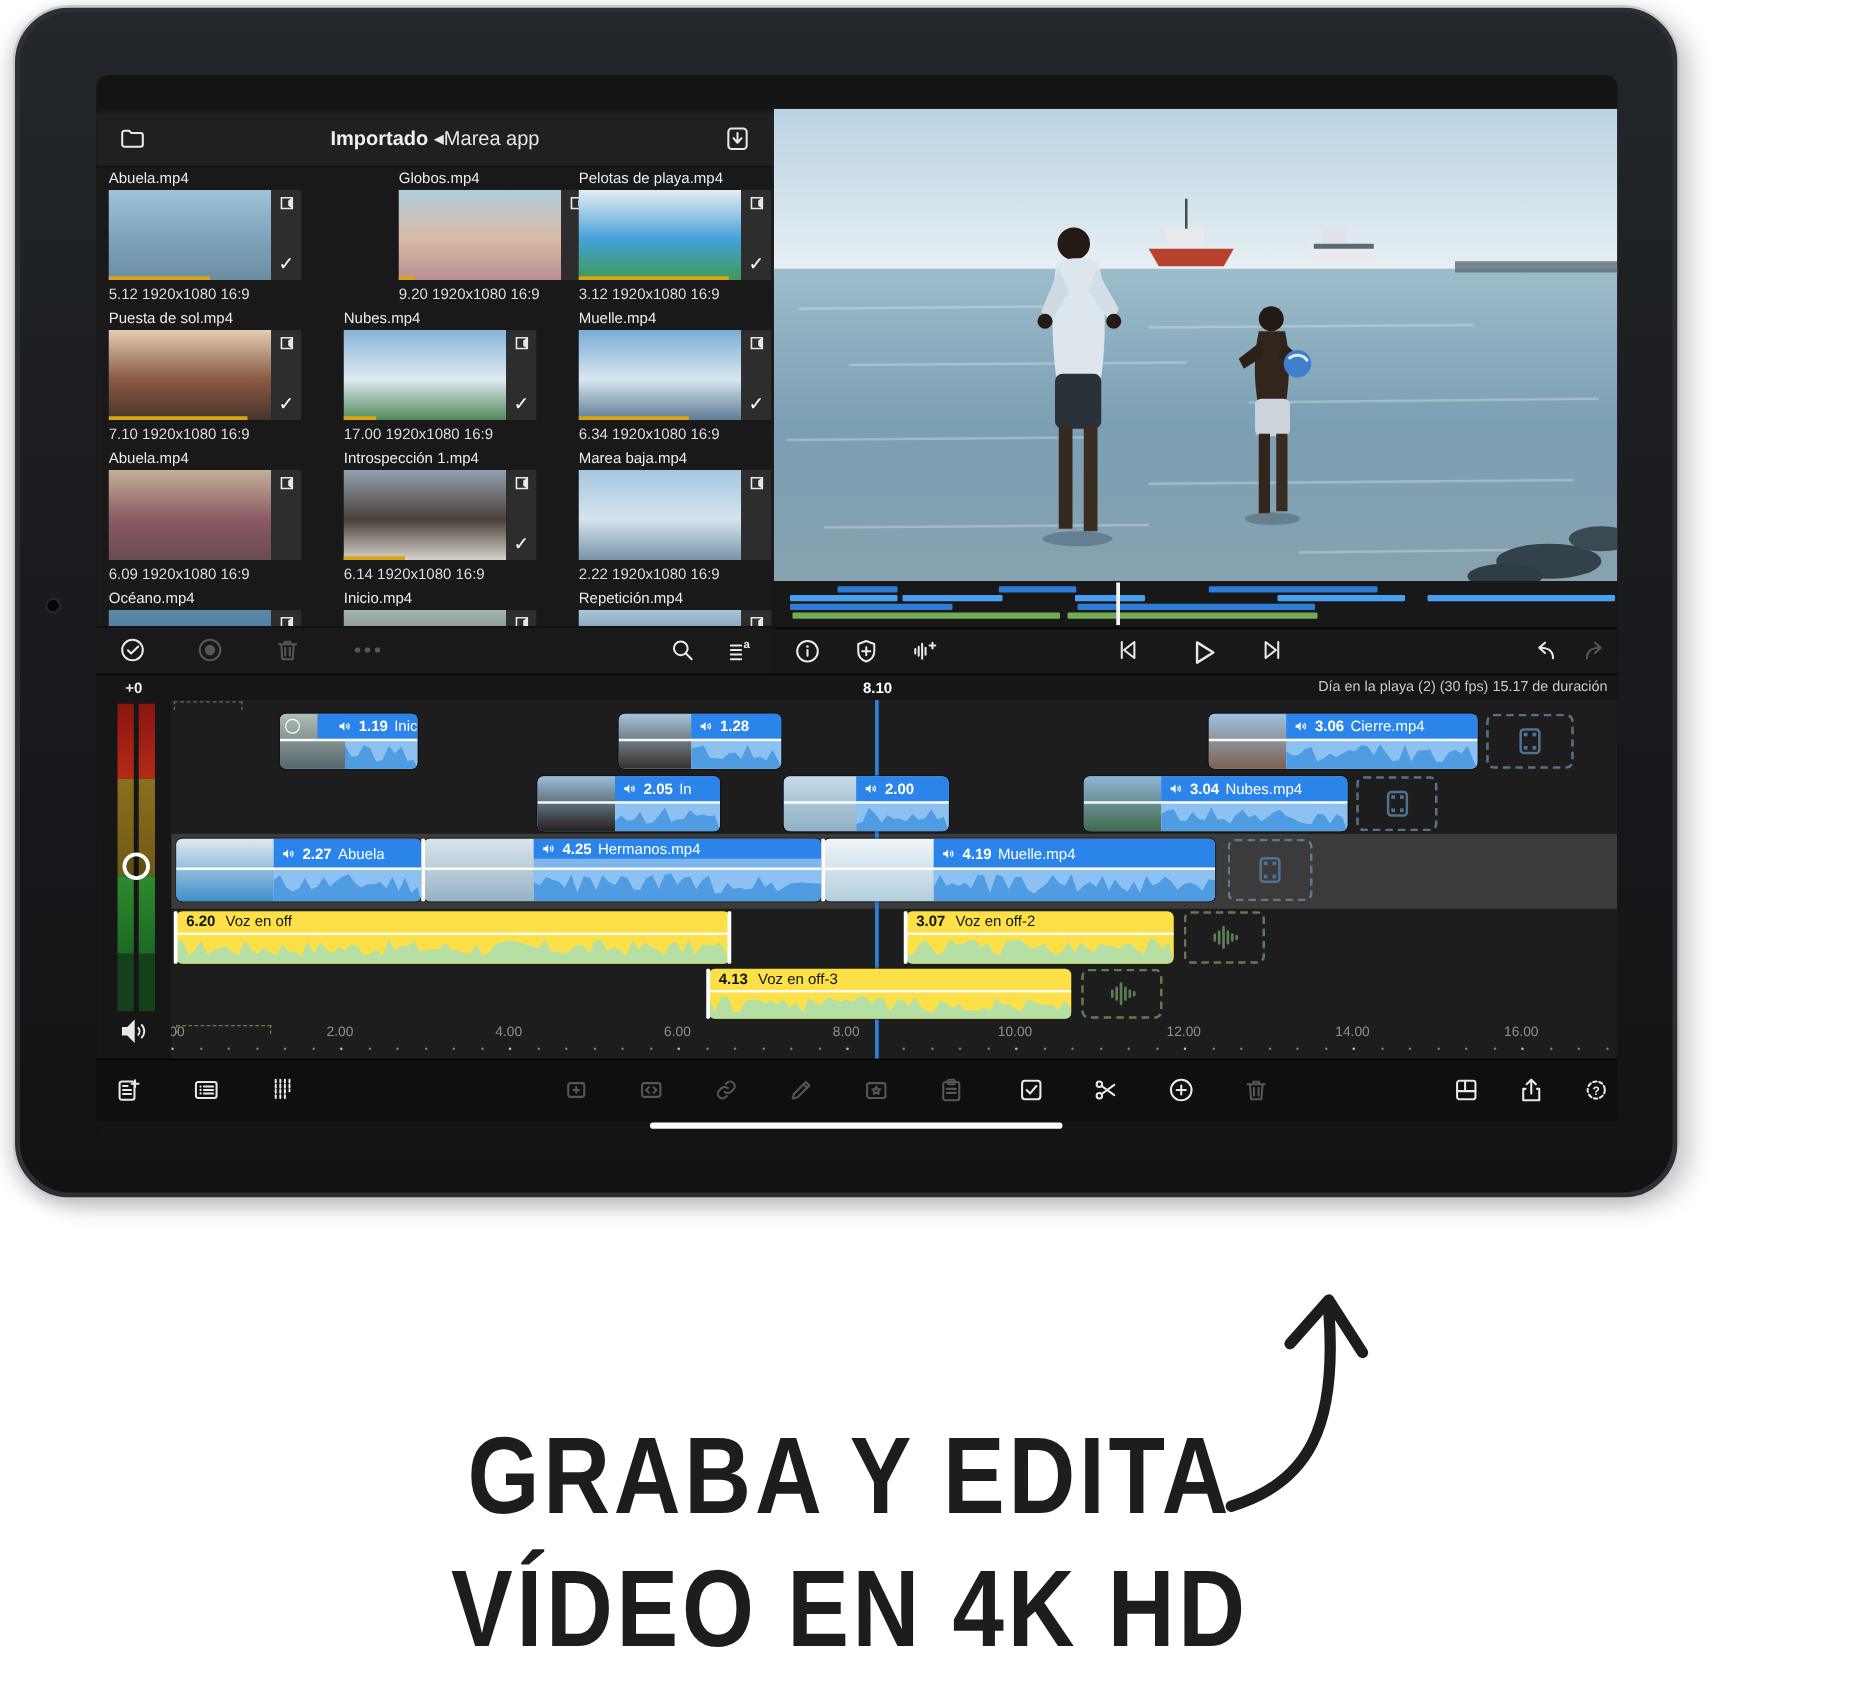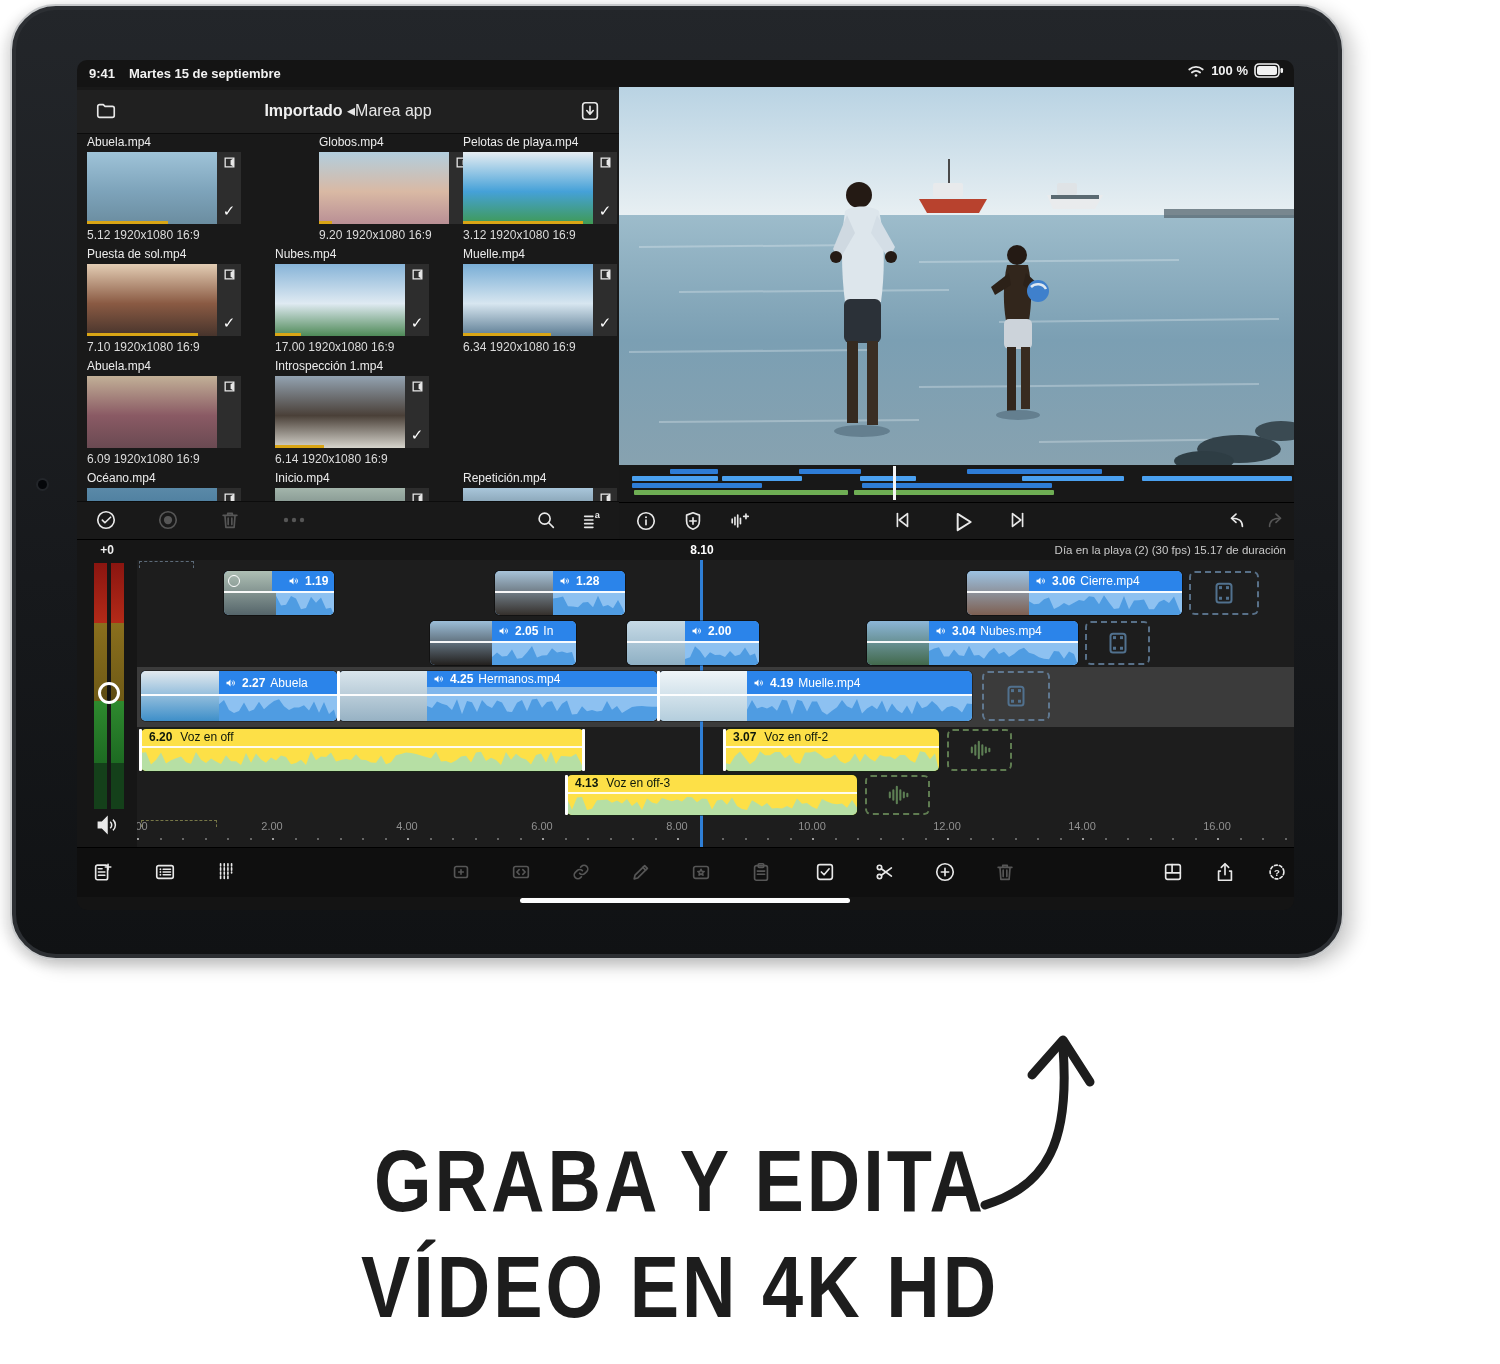--- a/index.html
+++ b/index.html
@@ -99,41 +99,20 @@
   .arrow-svg{position:absolute;left:950px;top:1020px;}
 </style>
 </head>
 <body>
 
 <div class="canvas">
   <div class="ipad">
     <div class="camera"></div>
     <div class="screen">
 
-      <div class="statusbar">
-        <span class="sb-time">9:41</span>
-        <span class="sb-date">Martes 15 de septiembre</span>
-        <span class="sb-right">
-          <span class="icon">
-              <svg width="18" height="14" viewBox="0 0 24 18" fill="none" stroke="currentColor" stroke-width="2.4" stroke-linecap="round">
-                <path d="M3 7c5.2-4.6 12.8-4.6 18 0"></path>
-                <path d="M6.5 11c3.2-2.8 7.8-2.8 11 0"></path>
-                <circle cx="12" cy="15" r="1.8" fill="currentColor" stroke="none"></circle>
-              </svg>
-            </span>
-          <span class="sb-batt-label">100 %</span>
-          <span class="icon">
-              <svg width="30" height="15" viewBox="0 0 30 15">
-                <rect x="1" y="1" width="24" height="13" rx="4" fill="none" stroke="#f2f2f2" stroke-width="1.6"></rect>
-                <rect x="3" y="3" width="20" height="9" rx="2.5" fill="#f2f2f2"></rect>
-                <rect x="26.5" y="5" width="2.5" height="5" rx="1.2" fill="#f2f2f2"></rect>
-              </svg>
-            </span>
-        </span>
-      </div>
 
       <div class="library">
         <div class="lib-header">
           <span class="icon abs" style="left:18px;top:10px;">
               <svg width="22" height="22" viewBox="0 0 24 24" fill="none" stroke="currentColor" stroke-width="1.8" stroke-linecap="round" stroke-linejoin="round">
                 <path d="M3 7a2 2 0 0 1 2-2h4l2 2h8a2 2 0 0 1 2 2v8a2 2 0 0 1-2 2H5a2 2 0 0 1-2-2z"></path>
               </svg>
             </span>
           <div class="lib-title">
             <b>Importado</b>
@@ -279,20 +258,35 @@
                   <span class="icon">
                     <svg width="13" height="13" viewBox="0 0 24 24" fill="currentColor">
                       <path d="M4 4h16v16H4z" fill="none" stroke="currentColor" stroke-width="2.4"></path>
                       <path d="M14 8l6-4v16l-6-4z"></path>
                     </svg>
                   </span>
                   <span class="chk">✓</span>
                 </div>
               </div>
               <div class="card-meta">6.14  1920x1080  16:9</div>
+            </div>
+            <div class="card" style="left: 386px; top: 224px;">
+              <div class="card-name">Marea baja.mp4</div>
+              <div class="thumbwrap">
+                <div class="thumb" style="background: linear-gradient(rgb(165, 200, 224) 0%, rgb(213, 228, 238) 55%, rgb(119, 149, 168) 100%);"></div>
+                <div class="strip">
+                  <span class="icon">
+                    <svg width="13" height="13" viewBox="0 0 24 24" fill="currentColor">
+                      <path d="M4 4h16v16H4z" fill="none" stroke="currentColor" stroke-width="2.4"></path>
+                      <path d="M14 8l6-4v16l-6-4z"></path>
+                    </svg>
+                  </span>
+                </div>
+              </div>
+              <div class="card-meta">2.22  1920x1080  16:9</div>
             </div>
             <div class="card" style="left: 10px; top: 336px;">
               <div class="card-name">Océano.mp4</div>
               <div class="thumbwrap">
                 <div class="thumb" style="background: linear-gradient(rgb(90, 137, 168) 0%, rgb(63, 114, 148) 55%, rgb(53, 97, 127) 100%);"></div>
                 <div class="strip">
                   <span class="icon">
                     <svg width="13" height="13" viewBox="0 0 24 24" fill="currentColor">
                       <path d="M4 4h16v16H4z" fill="none" stroke="currentColor" stroke-width="2.4"></path>
                       <path d="M14 8l6-4v16l-6-4z"></path>
@@ -590,21 +584,21 @@
               <div class="tick" style="left: 1035px; opacity: 0.55;"></div>
               <div class="tick" style="left: 1057.5px; opacity: 0.55;"></div>
               <div class="tick" style="left: 1080px; opacity: 0.95;"></div>
               <div class="tick" style="left: 1102.5px; opacity: 0.55;"></div>
               <div class="tick" style="left: 1125px; opacity: 0.55;"></div>
               <div class="tick" style="left: 1147.5px; opacity: 0.55;"></div>
             </div>
           <div class="playhead" id="playhead" style="left: 563px;"></div>
         <div class="clip" style="left: 87px; top: 11px; width: 110px; height: 44px;">
               <div class="cthumb" style="width: 52px; background: linear-gradient(rgb(174, 191, 180), rgb(85, 101, 106));"></div>
-              <div class="clabel" style="height: 20px; width: 62px; padding-left: 16px;">
+              <div class="clabel" style="height: 20px; width: 80px; padding-left: 16px;">
                 <span class="icon" style="color: rgb(255, 255, 255);">
                   <svg width="12" height="12" viewBox="0 0 24 24" fill="currentColor">
                     <path d="M3 9.5v5h3.5L11 19V5L6.5 9.5z"></path>
                     <path d="M14 9c1.8 1.6 1.8 4.4 0 6M16.5 7c3 2.7 3 7.3 0 10" fill="none" stroke="currentColor" stroke-width="2"></path>
                   </svg>
                 </span>
                 <b>1.19</b>
                 <span class="cname">Inicio</span>
               </div>
               <div class="cwave" style="height: 22px; width: 58px;"><svg width="58" height="22" viewBox="0 0 58 22" preserveAspectRatio="none">

